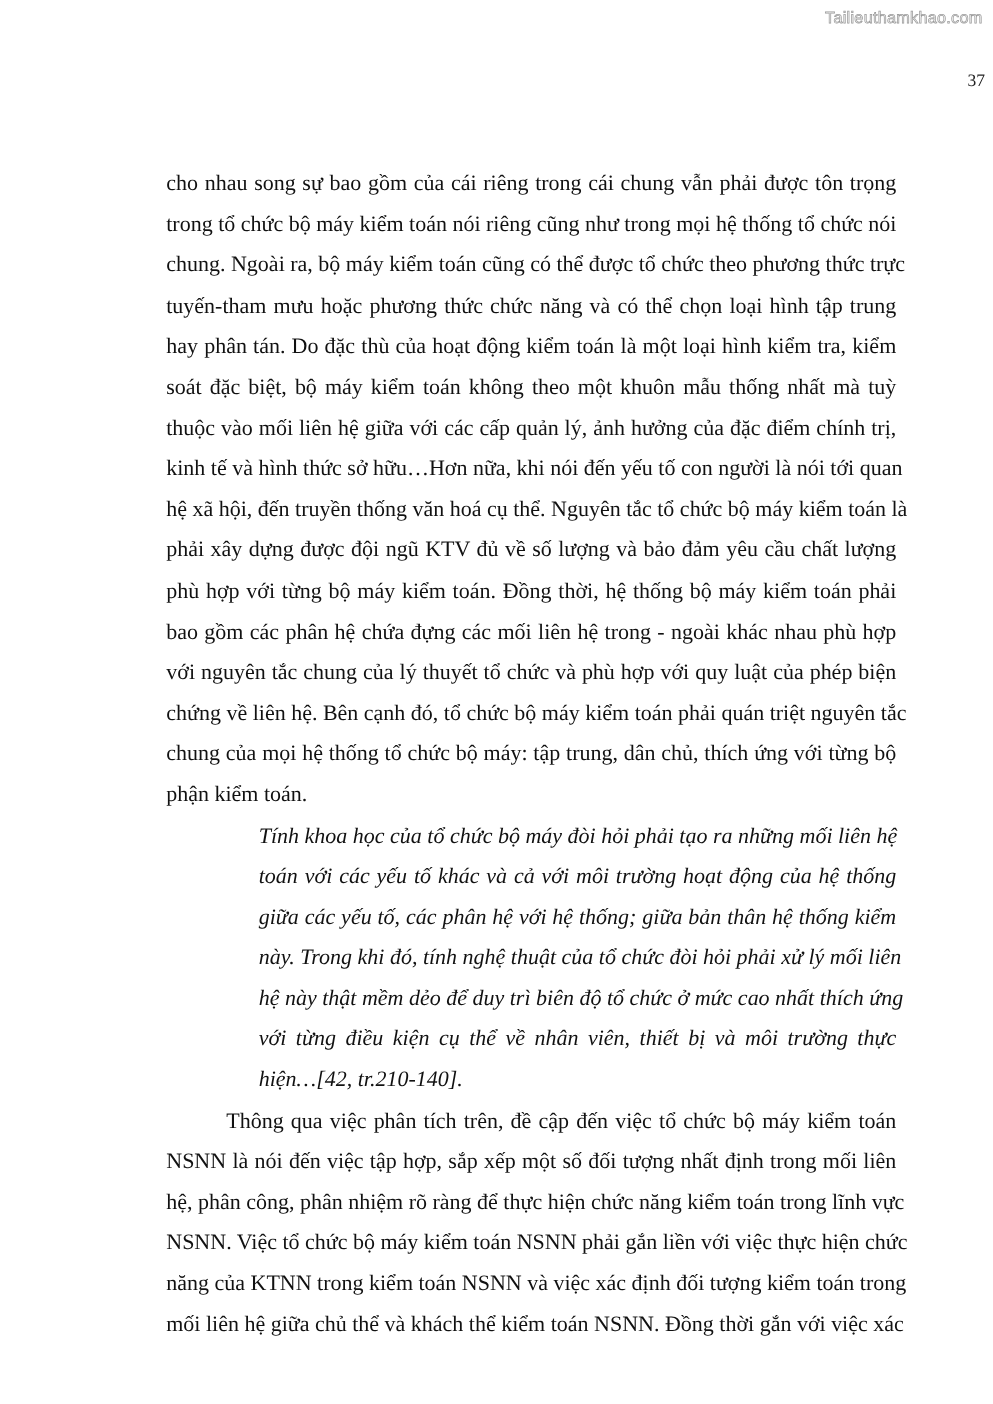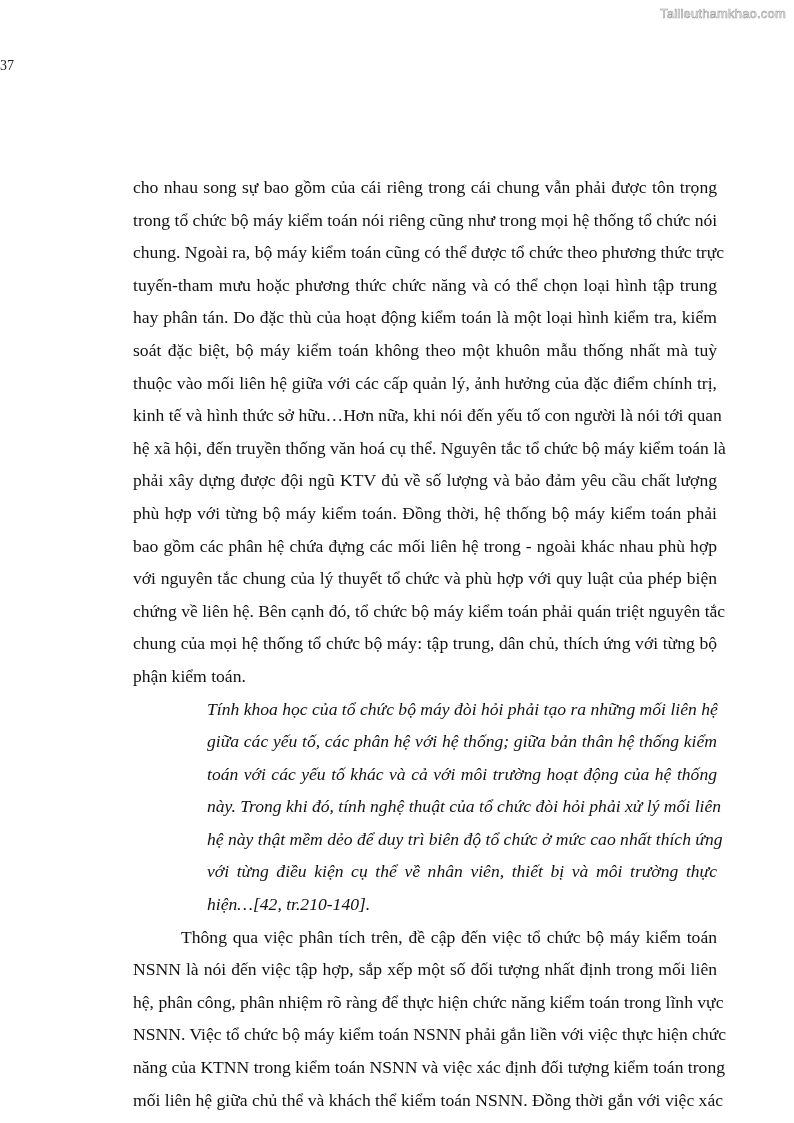--- a/index.html
+++ b/index.html
@@ -6,28 +6,27 @@
   body { width: 794px; height: 1123px; position: relative; overflow: hidden; }
   .watermark {
     position: absolute; top: 6px; right: 8px;
     font-family: "Liberation Sans", sans-serif; font-size: 13px;
     color: #ffffff;
     -webkit-text-stroke: 0.6px #9a9a9a;
     letter-spacing: 0.2px;
     text-align: center;
   }
   .page-number {
-    position: absolute; top: 58px; left: 0; width: 788px; text-align: left;
+    position: absolute; top: 58px; left: 0; width: 788px; text-align: right;
     font-family: "Liberation Serif", serif; font-size: 14px; color: #222;
   }
   .body {
     position: absolute; left: 133px; top: 130px; width: 584px;
     font-family: "Liberation Serif", serif; font-size: 17.6px; color: #111;
     line-height: 32.6px;
-    margin-top: 41px;
   }
   .line {
     display: block; text-align: justify; text-align-last: justify;
     white-space: nowrap; height: 32.6px;
   }
   .line.last { text-align-last: left; }
   .quote { padding-left: 74px; font-style: italic; }
   .indent { text-indent: 48px; }
 </style>
 </head>
@@ -51,22 +50,22 @@
     <span class="line">phù hợp với từng bộ máy kiểm toán. Đồng thời, hệ thống bộ máy kiểm toán phải</span>
     <span class="line">bao gồm các phân hệ chứa đựng các mối liên hệ trong - ngoài khác nhau phù hợp</span>
     <span class="line">với nguyên tắc chung của lý thuyết tổ chức và phù hợp với quy luật của phép biện</span>
     <span class="line">chứng về liên hệ. Bên cạnh đó, tổ chức bộ máy kiểm toán phải quán triệt nguyên tắc</span>
     <span class="line">chung của mọi hệ thống tổ chức bộ máy: tập trung, dân chủ, thích ứng với từng bộ</span>
     <span class="line last">phận kiểm toán.</span>
   </div>
 
   <div class="quote">
     <span class="line">Tính khoa học của tổ chức bộ máy đòi hỏi phải tạo ra những mối liên hệ</span>
+    <span class="line">toán với các yếu tố khác và cả với môi trường hoạt động của hệ thống</span>
     <span class="line">giữa các yếu tố, các phân hệ với hệ thống; giữa bản thân hệ thống kiểm</span>
-    <span class="line">toán với các yếu tố khác và cả với môi trường hoạt động của hệ thống</span>
     <span class="line">này. Trong khi đó, tính nghệ thuật của tổ chức đòi hỏi phải xử lý mối liên</span>
     <span class="line">hệ này thật mềm dẻo để duy trì biên độ tổ chức ở mức cao nhất thích ứng</span>
     <span class="line">với từng điều kiện cụ thể về nhân viên, thiết bị và môi trường thực</span>
     <span class="line last">hiện…[42, tr.210-140].</span>
   </div>
 
   <div>
     <span class="line indent">Thông qua việc phân tích trên, đề cập đến việc tổ chức bộ máy kiểm toán</span>
     <span class="line">NSNN là nói đến việc tập hợp, sắp xếp một số đối tượng nhất định trong mối liên</span>
     <span class="line">hệ, phân công, phân nhiệm rõ ràng để thực hiện chức năng kiểm toán trong lĩnh vực</span>

